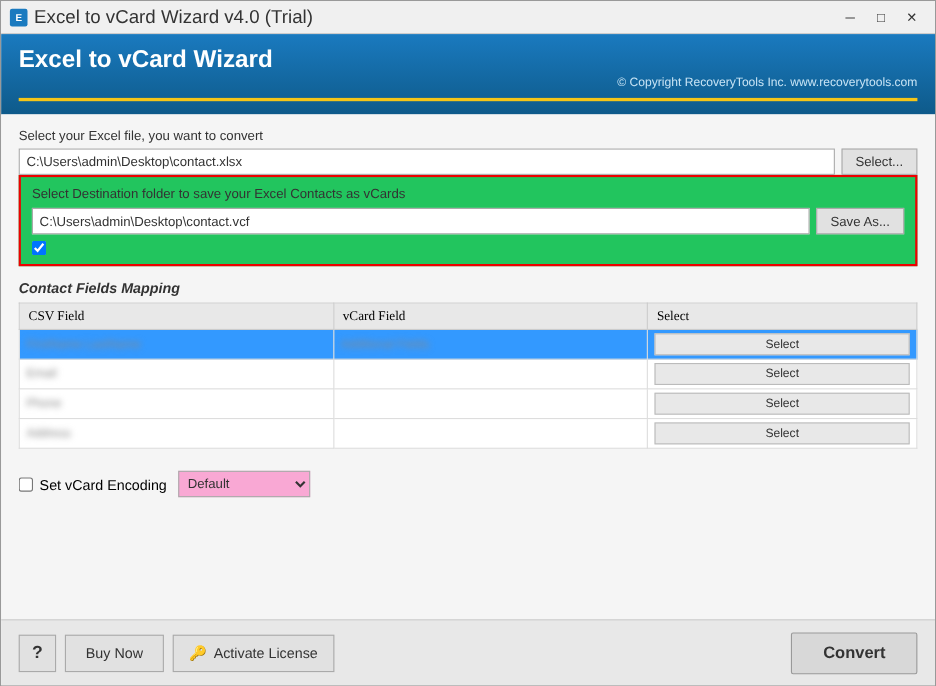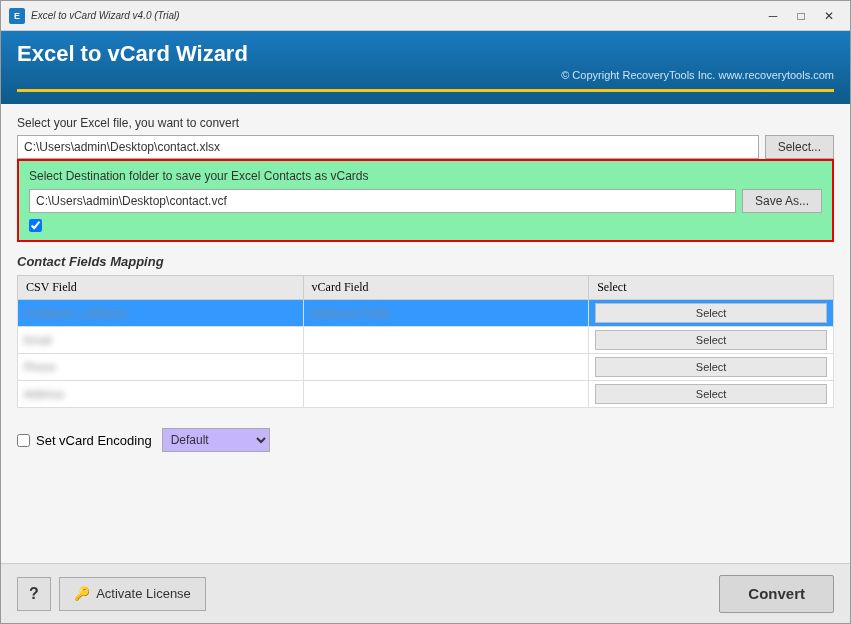--- a/index.html
+++ b/index.html
@@ -34,23 +34,22 @@
       background: #1a7abf;
       border-radius: 2px;
       display: flex;
       align-items: center;
       justify-content: center;
       color: white;
       font-size: 9px;
       font-weight: bold;
     }
     .title-bar-title {
-      font-size: 10px;
-      color: #333;
-      font-style: italic;
+      font-size: 17px;
+      color: #333;
     }
     .title-bar-controls {
       display: flex;
       gap: 2px;
     }
     .title-bar-btn {
       width: 26px;
       height: 20px;
       background: #f0f0f0;
       border: none;
@@ -122,21 +121,21 @@
       font-size: 12px;
       color: #333;
       white-space: nowrap;
     }
 
     
     .destination-box {
       border: 2px solid #e00;
       padding: 8px 10px;
       margin-bottom: 12px;
-      background: #86efac;
+      background: #22c55e;
     }
     .destination-box .section-label {
       margin-bottom: 6px;
     }
     .checkbox-row {
       display: flex;
       align-items: center;
       gap: 6px;
       margin-top: 6px;
     }
@@ -214,25 +213,25 @@
       margin: 20px 0 8px;
     }
     .encoding-checkbox {
       display: flex;
       align-items: center;
       gap: 6px;
     }
     .encoding-select {
       height: 24px;
       border: 1px solid #aaa;
-      background: #c4b5fd;
+      background: #f9a8d4;
       padding: 0 4px;
       font-size: 12px;
       color: #333;
-      width: 108px;
+      width: 120px;
       cursor: pointer;
     }
 
     
     .footer {
       background: #e8e8e8;
       border-top: 1px solid #ccc;
       height: 60px;
       display: flex;
       align-items: center;
@@ -398,20 +397,21 @@
       <select class="encoding-select">
         <option>Default</option>
       </select>
     </div>
 
   </div>
 
   <div class="footer">
     <div class="footer-left">
       <button class="btn-question">?</button>
+      <button class="btn-buynow">Buy Now</button>
       <button class="btn-activate">
         <span>🔑</span>
         <span>Activate License</span>
       </button>
     </div>
     <button class="btn-convert">Convert</button>
   </div>
 
 </div>
 

